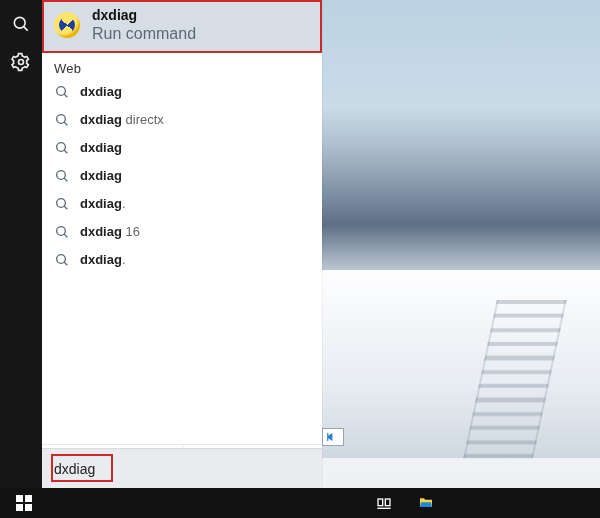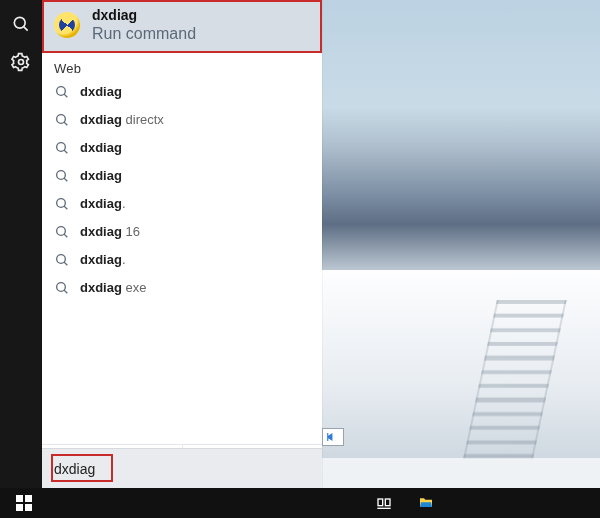--- a/index.html
+++ b/index.html
@@ -220,27 +220,20 @@
             </svg></span>
           <span class="lbl"><strong>dxdiag</strong><span class="rest"> 16</span></span>
         </div>
         <div class="row">
           <span class="ic"><svg viewBox="0 0 24 24" fill="none" stroke="currentColor" stroke-width="2">
               <circle cx="10.5" cy="10.5" r="6.5"></circle>
               <line x1="20" y1="20" x2="15.2" y2="15.2"></line>
             </svg></span>
           <span class="lbl"><strong>dxdiag</strong><span class="rest">.</span></span>
         </div>
-        <div class="row">
-          <span class="ic"><svg viewBox="0 0 24 24" fill="none" stroke="currentColor" stroke-width="2">
-              <circle cx="10.5" cy="10.5" r="6.5"></circle>
-              <line x1="20" y1="20" x2="15.2" y2="15.2"></line>
-            </svg></span>
-          <span class="lbl"><strong>dxdiag</strong><span class="rest"> exe</span></span>
-        </div>
       </div>
 
     <div class="panel-bottom">
       <div class="pb-btn">
         <span class="ic">
           <span class="winlogo" style="transform:scale(.8)">
               <i style="background:#3b3f44"></i>
               <i style="background:#3b3f44"></i>
               <i style="background:#3b3f44"></i>
               <i style="background:#3b3f44"></i>

